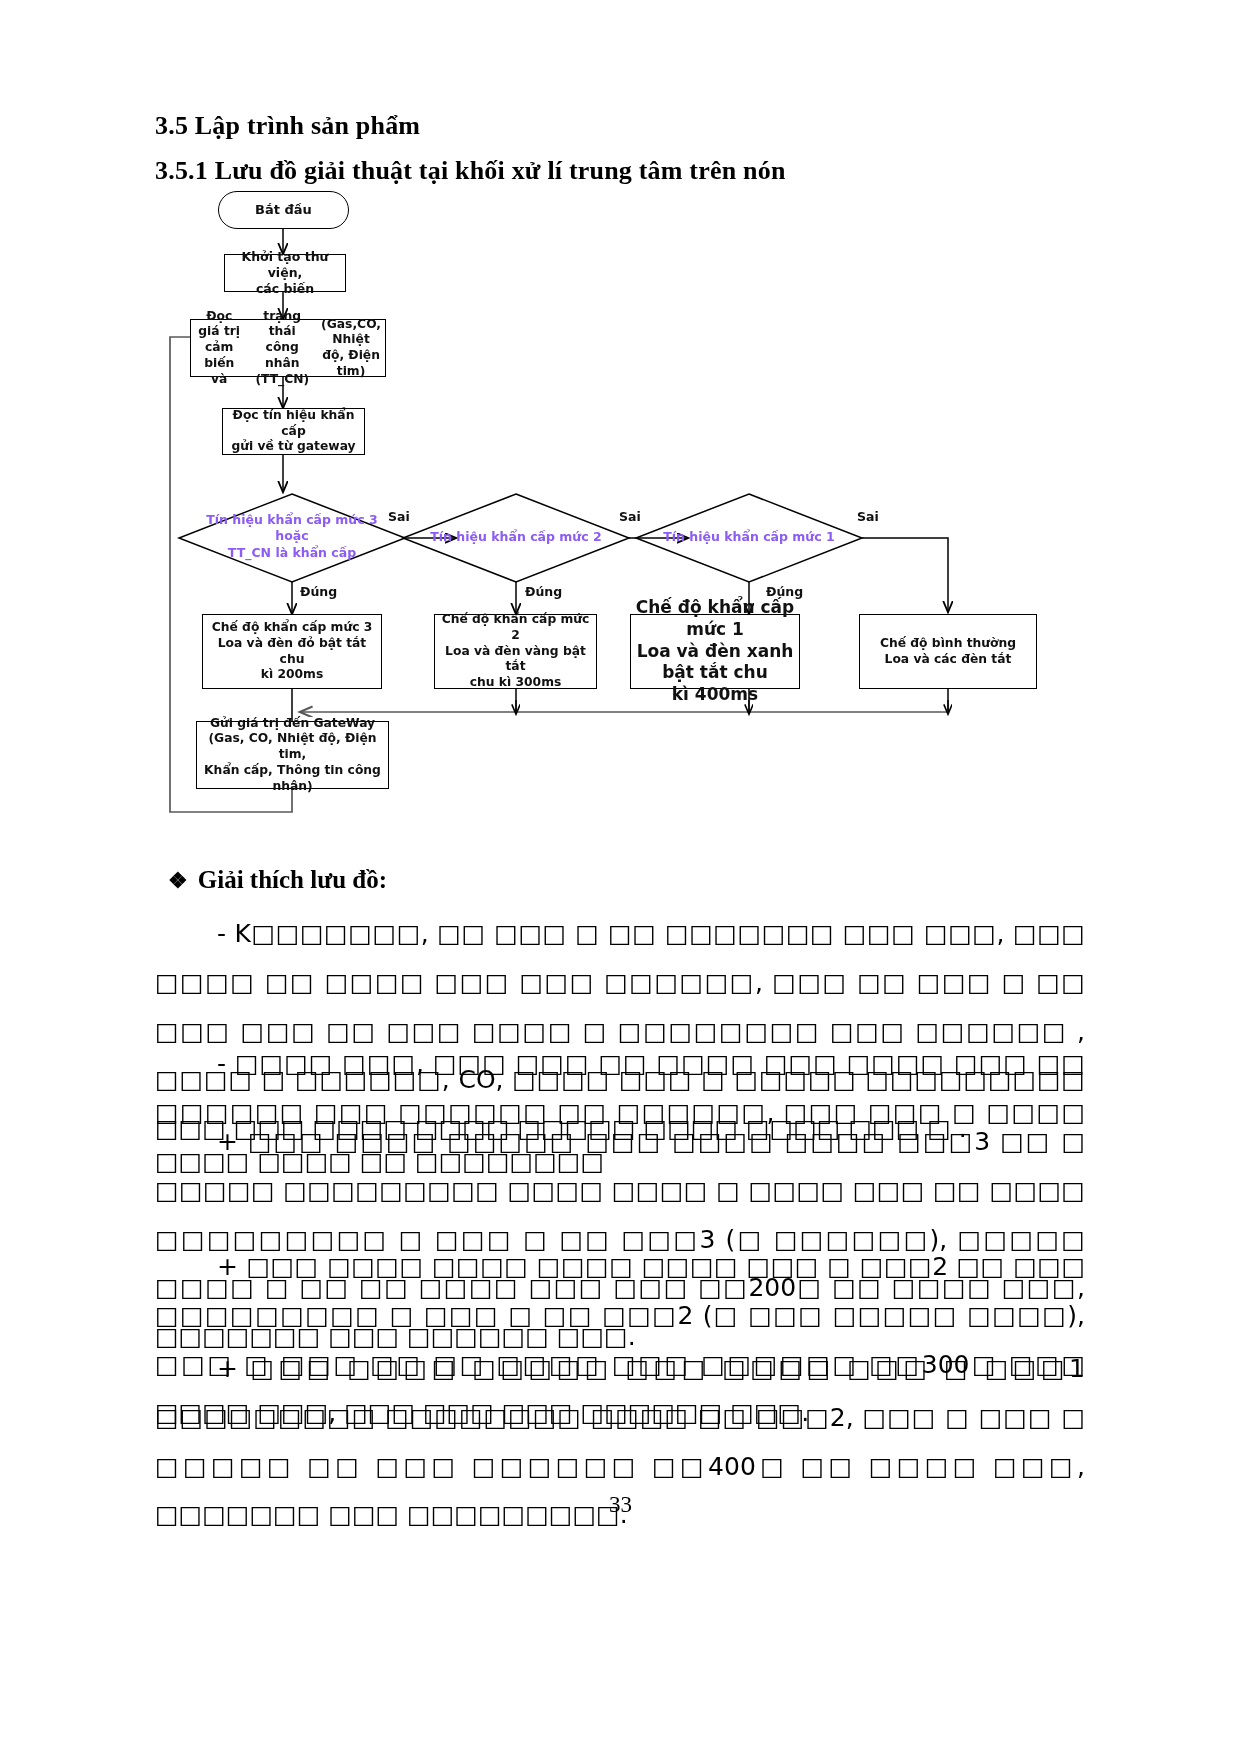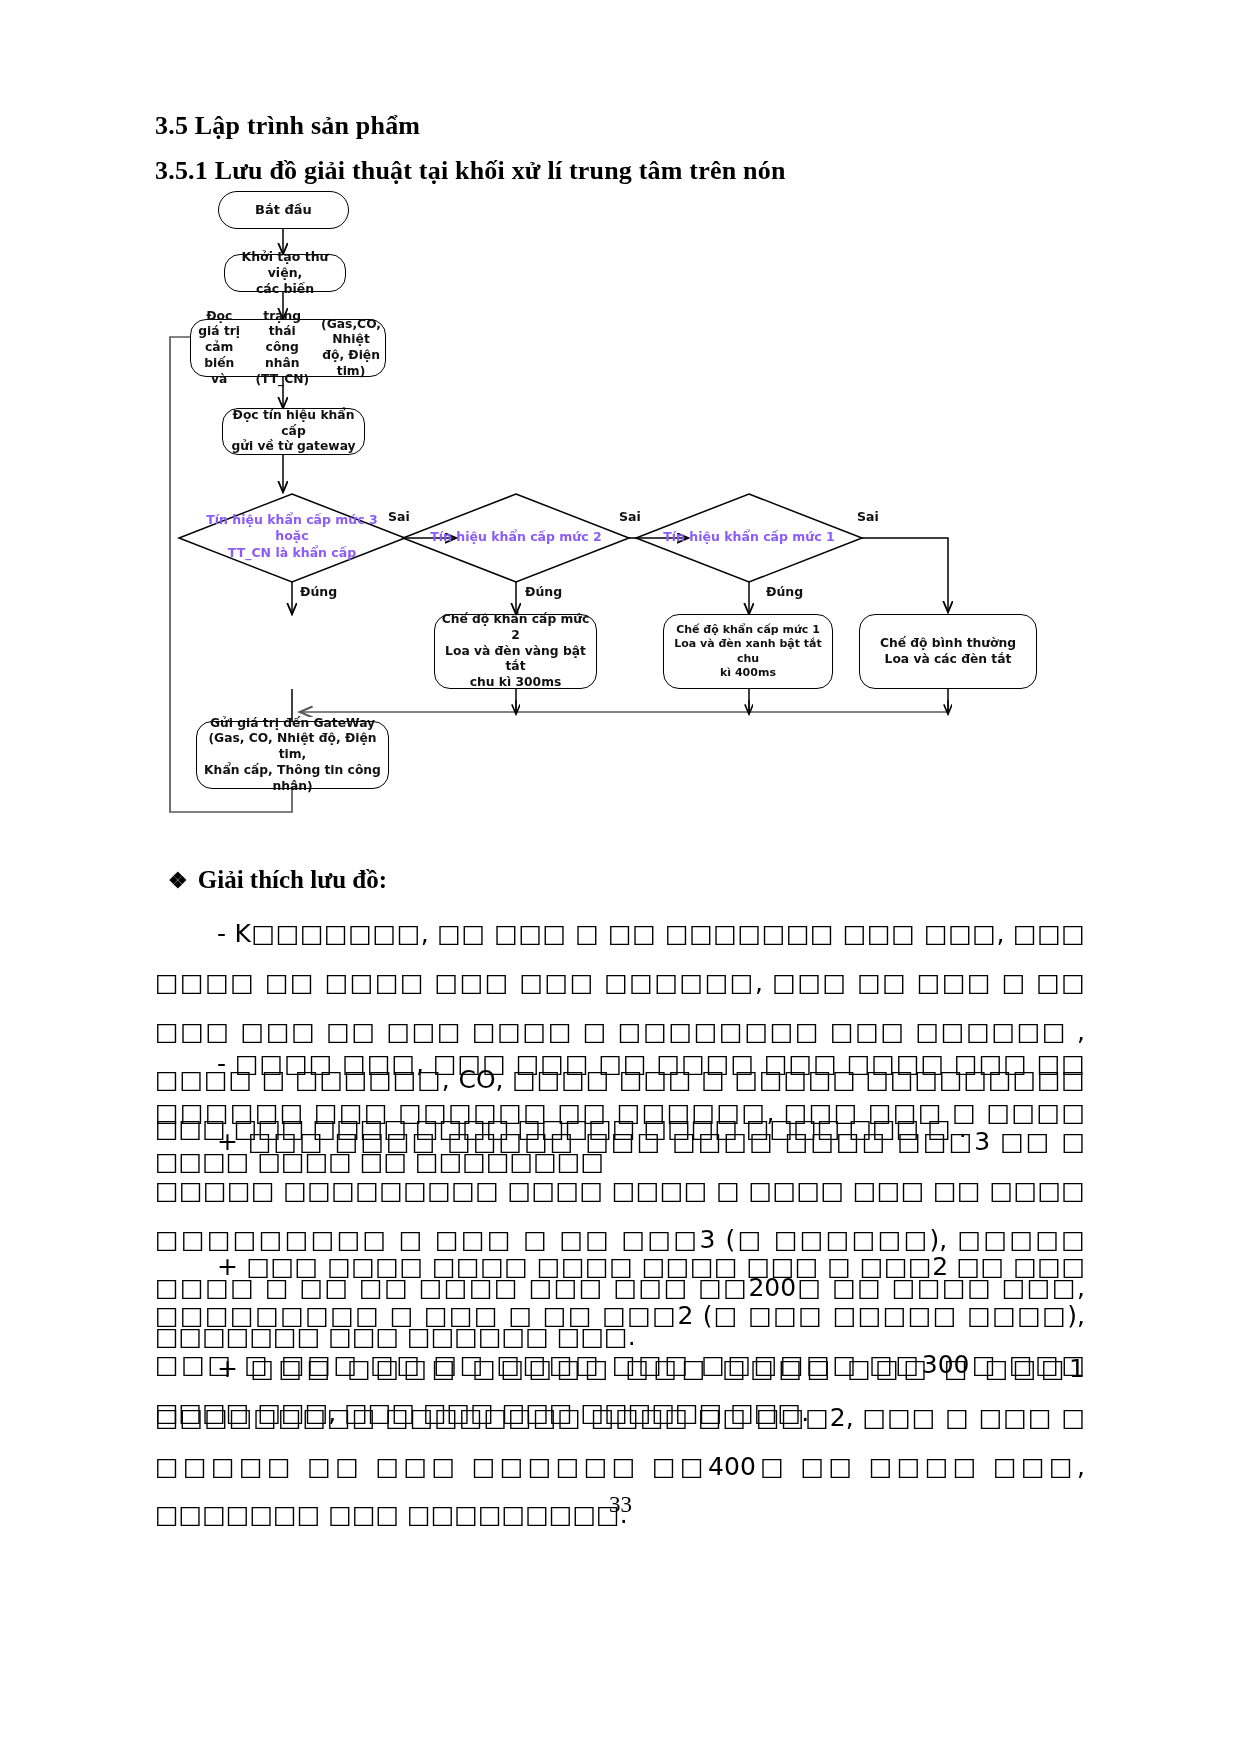--- a/index.html
+++ b/index.html
@@ -30,21 +30,20 @@
   .node{
     position:absolute;
     box-sizing:border-box;
     display:flex;align-items:center;justify-content:center;
     text-align:center;
     font-family:"DejaVu Sans", sans-serif;
     font-weight:bold;
     color:#111;
     line-height:1.28;
     background:#fff;
-    border-radius:16px;
   }
   .rect{border:1.6px solid #000;}
   .term{border:1.6px solid #000;border-radius:22px;}
   .node span{display:block;padding:0 4px;}
 
   .edge-label{
     position:absolute;
     font-family:"DejaVu Sans", sans-serif;
     font-weight:bold;font-size:12.5px;color:#111;
     background:#fff;padding:0 2px;white-space:nowrap;
@@ -174,26 +173,31 @@
       <div>Tín hiệu khẩn cấp mức 1</div>
     </div>
 
     <div class="edge-label" style="left:386px;top:509px;">Sai</div>
     <div class="edge-label" style="left:617px;top:509px;">Sai</div>
     <div class="edge-label" style="left:855px;top:509px;">Sai</div>
     <div class="edge-label" style="left:298px;top:584px;">Đúng</div>
     <div class="edge-label" style="left:523px;top:584px;">Đúng</div>
     <div class="edge-label" style="left:764px;top:584px;">Đúng</div>
 
+    <div class="node rect" style="left:202px;top:614px;width:180px;height:75px;font-size:12.3px;flex-direction:column;">
+      <span>Chế độ khẩn cấp mức 3</span>
+      <span>Loa và đèn đỏ bật tắt chu</span>
+      <span>kì 200ms</span>
+    </div>
     <div class="node rect" style="left:434px;top:614px;width:163px;height:75px;font-size:12.3px;flex-direction:column;">
       <span>Chế độ khẩn cấp mức 2</span>
       <span>Loa và đèn vàng bật tắt</span>
       <span>chu kì 300ms</span>
     </div>
-    <div class="node rect" style="left:663px;top:614px;width:170px;height:75px;font-size:11px;flex-direction:column;">
+    <div class="node rect" style="left:630px;top:614px;width:170px;height:75px;font-size:17px;flex-direction:column;">
       <span>Chế độ khẩn cấp mức 1</span>
       <span>Loa và đèn xanh bật tắt chu</span>
       <span>kì 400ms</span>
     </div>
     <div class="node rect" style="left:859px;top:614px;width:178px;height:75px;font-size:12.3px;flex-direction:column;text-align:right;">
       <span>Chế độ bình thường</span>
       <span>Loa và các đèn tắt</span>
     </div>
 
     <div class="node rect" style="left:196px;top:721px;width:193px;height:68px;font-size:12.3px;flex-direction:column;">

